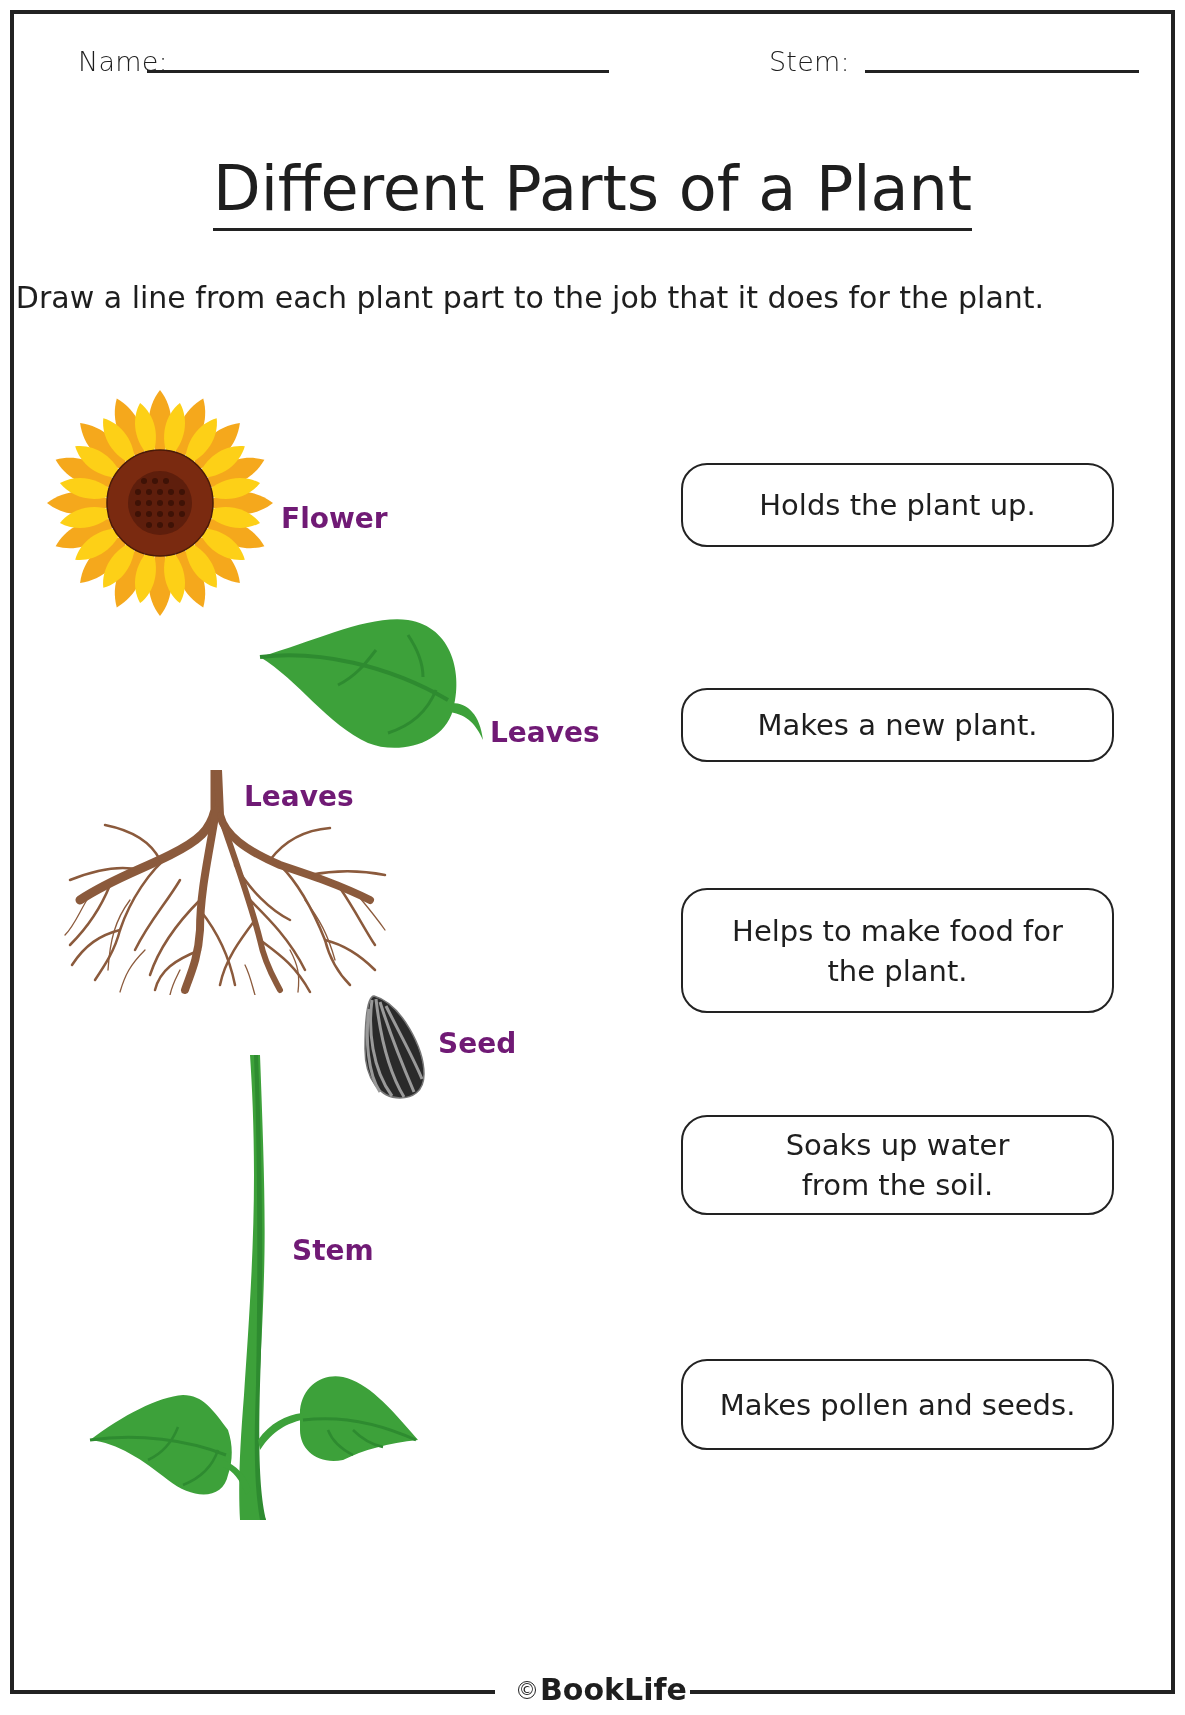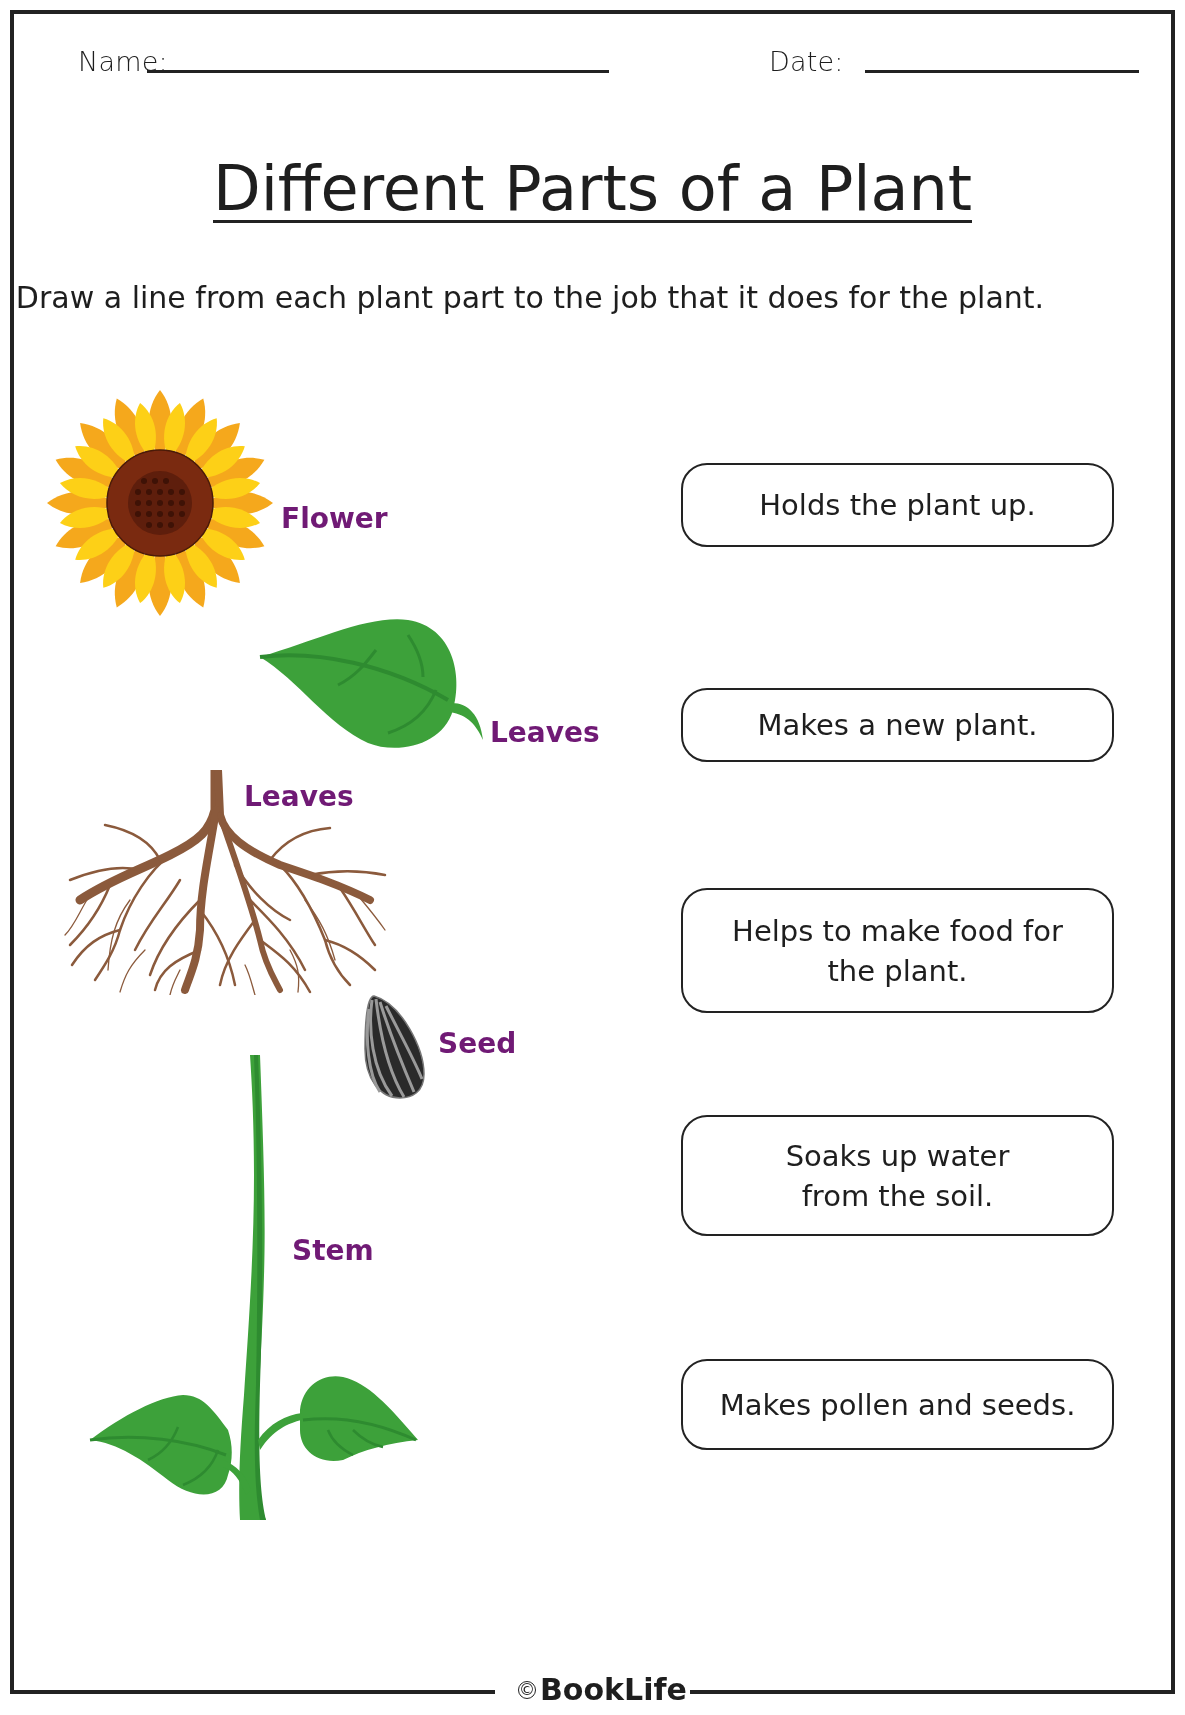--- a/index.html
+++ b/index.html
@@ -5,40 +5,40 @@
   html, body { margin:0; padding:0; background:#fff; }
   body { width:1185px; height:1715px; position:relative; overflow:hidden; font-family:"DejaVu Sans", sans-serif; color:#1e1e1e; }
   .frame-top { position:absolute; left:10px; top:10px; width:1165px; height:4px; background:#222; }
   .frame-left { position:absolute; left:10px; top:10px; width:4px; height:1684px; background:#222; }
   .frame-right { position:absolute; left:1171px; top:10px; width:4px; height:1684px; background:#222; }
   .frame-bottom-l { position:absolute; left:10px; top:1690px; width:485px; height:4px; background:#222; }
   .frame-bottom-r { position:absolute; left:690px; top:1690px; width:485px; height:4px; background:#222; }
   .lbl { position:absolute; font-size:27px; font-weight:300; letter-spacing:0.2px; }
   .line { position:absolute; height:3px; background:#222; }
   .title { position:absolute; left:0; width:1185px; top:152px; text-align:center; font-size:62px; font-weight:normal; letter-spacing:0; }
-  .title span { border-bottom:3px solid #222; padding-bottom:0; display:inline-block; line-height:62px; }
+  .title span { border-bottom:3px solid #222; padding-bottom:8px; display:inline-block; line-height:62px; }
   .instr { position:absolute; left:0; width:1060px; top:280px; text-align:center; font-size:30px; }
   .part { position:absolute; font-size:28px; font-weight:bold; color:#701a75; }
   .box { position:absolute; left:681px; width:433px; border:2px solid #222; border-radius:26px; box-sizing:border-box; display:flex; align-items:center; justify-content:center; text-align:center; font-size:29px; line-height:40px; background:#fff; }
   .footer { position:absolute; left:518px; top:1672px; font-size:30px; font-weight:bold; display:flex; align-items:center; gap:4px; }
   .footer .copy { font-size:16px; font-weight:normal; border:1.5px solid #222; border-radius:50%; width:16px; height:16px; display:inline-flex; align-items:center; justify-content:center; line-height:1; }
   svg { position:absolute; }
 </style>
 </head>
 <body>
 
 <div class="frame-top"></div>
 <div class="frame-left"></div>
 <div class="frame-right"></div>
 <div class="frame-bottom-l"></div>
 <div class="frame-bottom-r"></div>
 
 <div class="lbl" style="left:38px; top:46px;margin-left:40px;">Name:</div>
 <div class="line" style="left:147px; top:70px; width:462px;"></div>
-<div class="lbl" style="left:769px; top:46px;">Date:</div>
+<div class="lbl" style="left:769px; top:46px;">Stem:</div>
 <div class="line" style="left:865px; top:70px; width:274px;"></div>
 
 <div class="title"><span>Different Parts of a Plant</span></div>
 <div class="instr">Draw a line from each plant part to the job that it does for the plant.</div>
 
 <svg style="left:45px; top:388px;" width="230" height="230" viewBox="-115 -115 230 230">
   <g fill="#F5A81C">
     <g id="pd">
       <path d="M0,-45 C16,-70 14,-95 0,-113 C-14,-95 -16,-70 0,-45Z"></path>
     </g>
@@ -188,21 +188,21 @@
 
 <div class="box" style="top:463px; height:84px;">
     <span>Holds the plant up.</span>
   </div>
 <div class="box" style="top:688px; height:74px;">
     <span>Makes a new plant.</span>
   </div>
 <div class="box" style="top:888px; height:125px; padding:0 24px;">
     <span>Helps to make food for the plant.</span>
   </div>
-<div class="box" style="top:1115px; height:121px; padding:0 70px;">
+<div class="box" style="top:1115px; height:100px; padding:0 70px;">
     <span>Soaks up water from the soil.</span>
   </div>
 <div class="box" style="top:1359px; height:91px;">
     <span>Makes pollen and seeds.</span>
   </div>
 
 <div class="footer">
   <span class="copy">©</span>
   <span>BookLife</span>
 </div>

